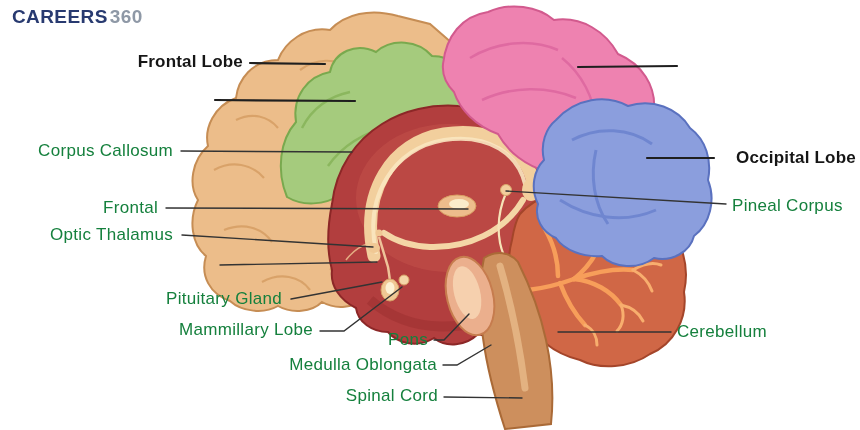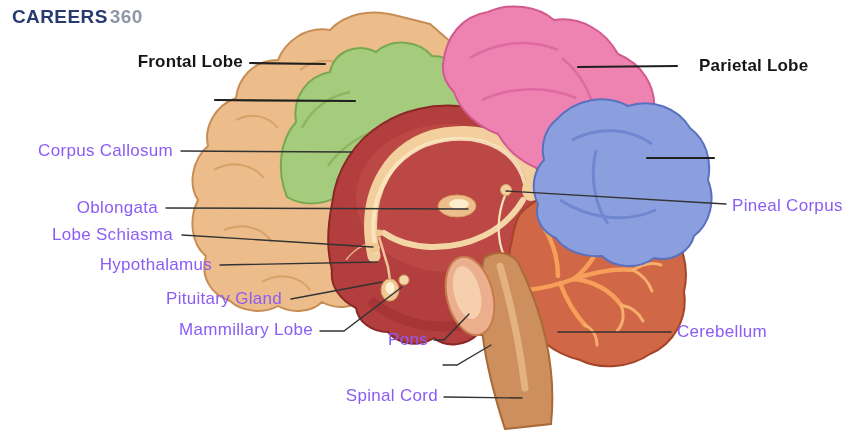--- a/index.html
+++ b/index.html
@@ -2,21 +2,21 @@
 <html><head>
 <meta charset="utf-8">
 <style>
   html,body{margin:0;padding:0;background:#ffffff;}
   body{font-family:"Liberation Sans", sans-serif;}
   .stage{position:relative;width:860px;height:430px;background:#ffffff;overflow:hidden;}
   .stage svg{position:absolute;left:0;top:0;}
   .logo{position:absolute;left:12px;top:6px;font-size:19px;line-height:22px;letter-spacing:.4px;white-space:nowrap;}
   .logo .lp{font-weight:800;color:#283a70;}
   .logo .ls{font-weight:600;color:#8e98a6;margin-left:2px;}
-  .lbl{position:absolute;font-size:17px;line-height:20px;color:#8b5cf6;white-space:nowrap;letter-spacing:.3px;}
+  .lbl{position:absolute;font-size:17px;line-height:20px;color:#15803d;white-space:nowrap;letter-spacing:.3px;}
   .lbl.b{font-weight:700;color:#161616;letter-spacing:.2px;padding-left:16px;}
   .lbl.r{text-align:right;}
   .ln{stroke:#333333;stroke-width:1.4;stroke-linecap:round;fill:none;}
   .lnb{stroke:#1f1f1f;stroke-width:2.2;stroke-linecap:round;fill:none;}
 </style>
 </head>
 <body>
 
 <div class="stage">
 
@@ -155,24 +155,24 @@
       <line class="ln" x1="558" y1="332" x2="671" y2="332"></line>
     </g>
   </svg>
 
   <div class="logo">
     <span class="lp">CAREERS</span><span class="ls">360</span>
   </div>
 
   <div class="lbl b r" style="right:617px;top:52px">Frontal Lobe</div>
   <div class="lbl r" style="right:687px;top:141px">Corpus Callosum</div>
-  <div class="lbl r" style="right:702px;top:198px">Oblongata</div>
-  <div class="lbl r" style="right:687px;top:225px">Lobe Schiasma</div>
-  <div class="lbl r" style="right:648px;top:255px">Hypothalamus</div>
+  <div class="lbl r" style="right:702px;top:198px">Frontal</div>
+  <div class="lbl r" style="right:687px;top:225px">Optic Thalamus</div>
   <div class="lbl r" style="right:578px;top:289px">Pituitary Gland</div>
   <div class="lbl r" style="right:547px;top:320px">Mammillary Lobe</div>
   <div class="lbl r" style="right:432px;top:330px">Pons</div>
+  <div class="lbl r" style="right:423px;top:355px">Medulla Oblongata</div>
   <div class="lbl r" style="right:422px;top:386px">Spinal Cord</div>
-  <div class="lbl b" style="left:683px;top:56px">Parietal Lobe</div>
+  <div class="lbl b" style="left:720px;top:148px">Occipital Lobe</div>
   <div class="lbl" style="left:732px;top:196px">Pineal Corpus</div>
   <div class="lbl" style="left:677px;top:322px">Cerebellum</div>
 
 </div>
 
 </body></html>

